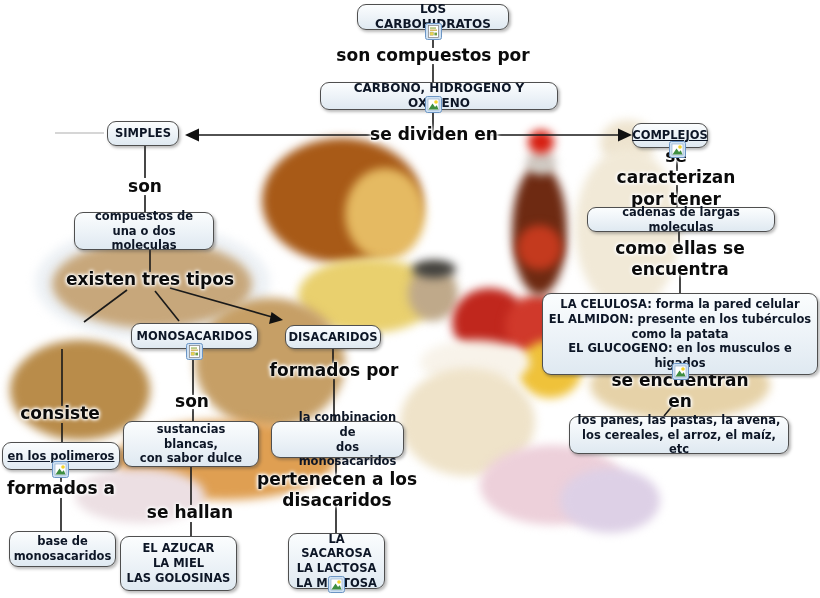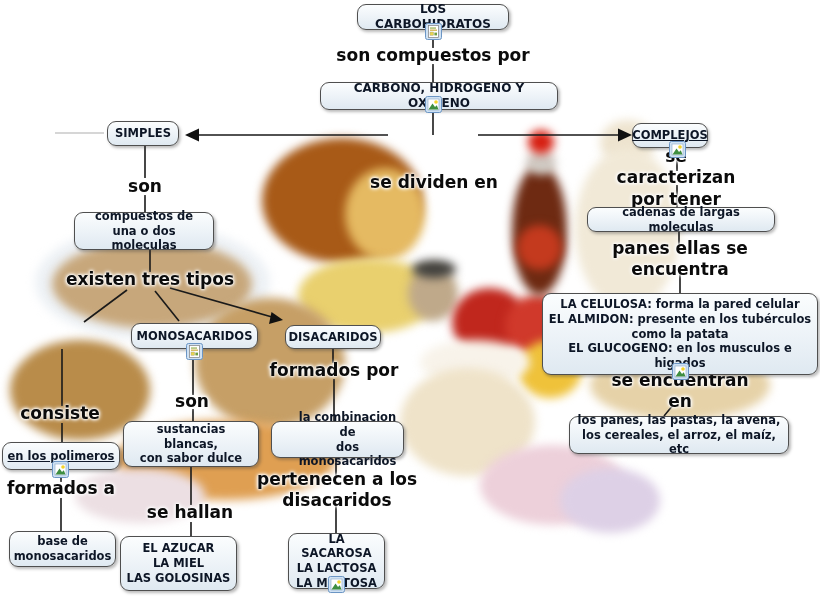--- a/index.html
+++ b/index.html
@@ -98,32 +98,32 @@
     <path d="M55 133 H104" stroke="#c9c9c9" stroke-width="1.4" fill="none"></path>
 
     <g fill="#111111" stroke="none">
       <polygon points="185,135 199,128.5 199,141.5"></polygon>
       <polygon points="632,135 618,128.5 618,141.5"></polygon>
       <polygon points="283,320 271.5,312 269,324"></polygon>
     </g>
   </svg>
 
   <div class="lbl" style="left:433px;top:56px;">son compuestos por</div>
-  <div class="lbl" style="left:434px;top:135px;margin-top:48px;">se dividen en</div>
+  <div class="lbl" style="left:434px;top:135px;">se dividen en</div>
   <div class="lbl" style="left:145px;top:187px;">son</div>
   <div class="lbl" style="left:150px;top:280px;">existen tres tipos</div>
   <div class="lbl" style="left:60px;top:414px;">consiste</div>
   <div class="lbl" style="left:61px;top:489px;">formados a</div>
   <div class="lbl" style="left:192px;top:402px;">son</div>
   <div class="lbl" style="left:190px;top:513px;">se hallan</div>
   <div class="lbl" style="left:334px;top:371px;">formados por</div>
   <div class="lbl" style="left:337px;top:490px;">pertenecen a los
 disacaridos</div>
   <div class="lbl" style="left:676px;top:178px;">se caracterizan por tener</div>
-  <div class="lbl" style="left:680px;top:259px;">panes ellas se encuentra</div>
+  <div class="lbl" style="left:680px;top:259px;">como ellas se encuentra</div>
   <div class="lbl" style="left:680px;top:391px;">se encuentran en</div>
 
   <div class="node big" style="left:357px;top:4px;width:152px;height:26px;">LOS CARBOHIDRATOS</div>
   <div class="node big" style="left:320px;top:82px;width:238px;height:28px;">CARBONO, HIDROGENO Y OXIGENO</div>
   <div class="node" style="left:107px;top:121px;width:72px;height:25px;">SIMPLES</div>
   <div class="node" style="left:632px;top:123px;width:76px;height:25px;text-decoration:underline;">COMPLEJOS</div>
   <div class="node" style="left:74px;top:212px;width:140px;height:38px;">compuestos de
 una o dos moleculas</div>
   <div class="node" style="left:131px;top:323px;width:127px;height:26px;">MONOSACARIDOS</div>
   <div class="node" style="left:285px;top:325px;width:96px;height:24px;">DISACARIDOS</div>

